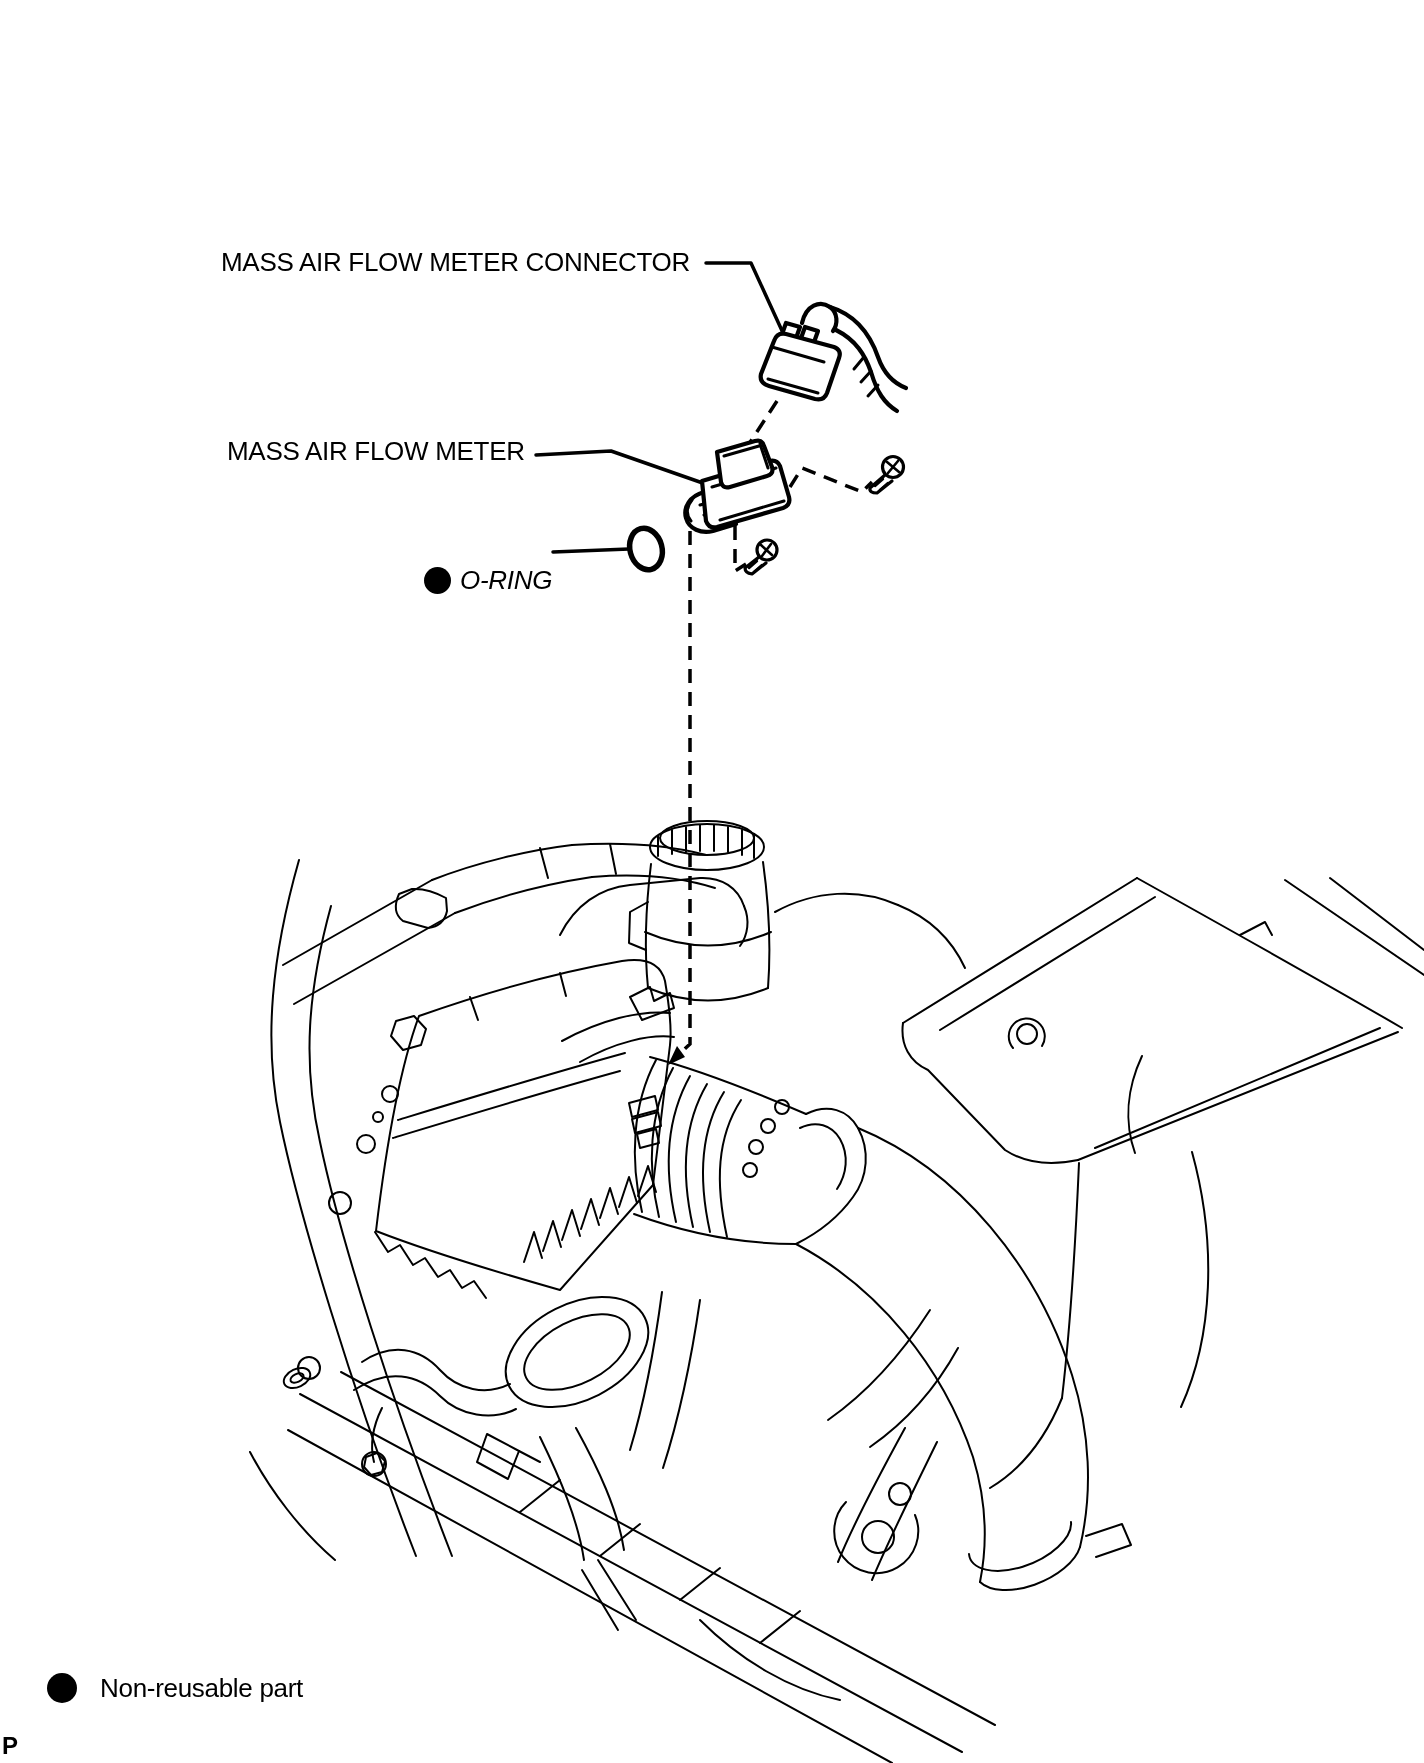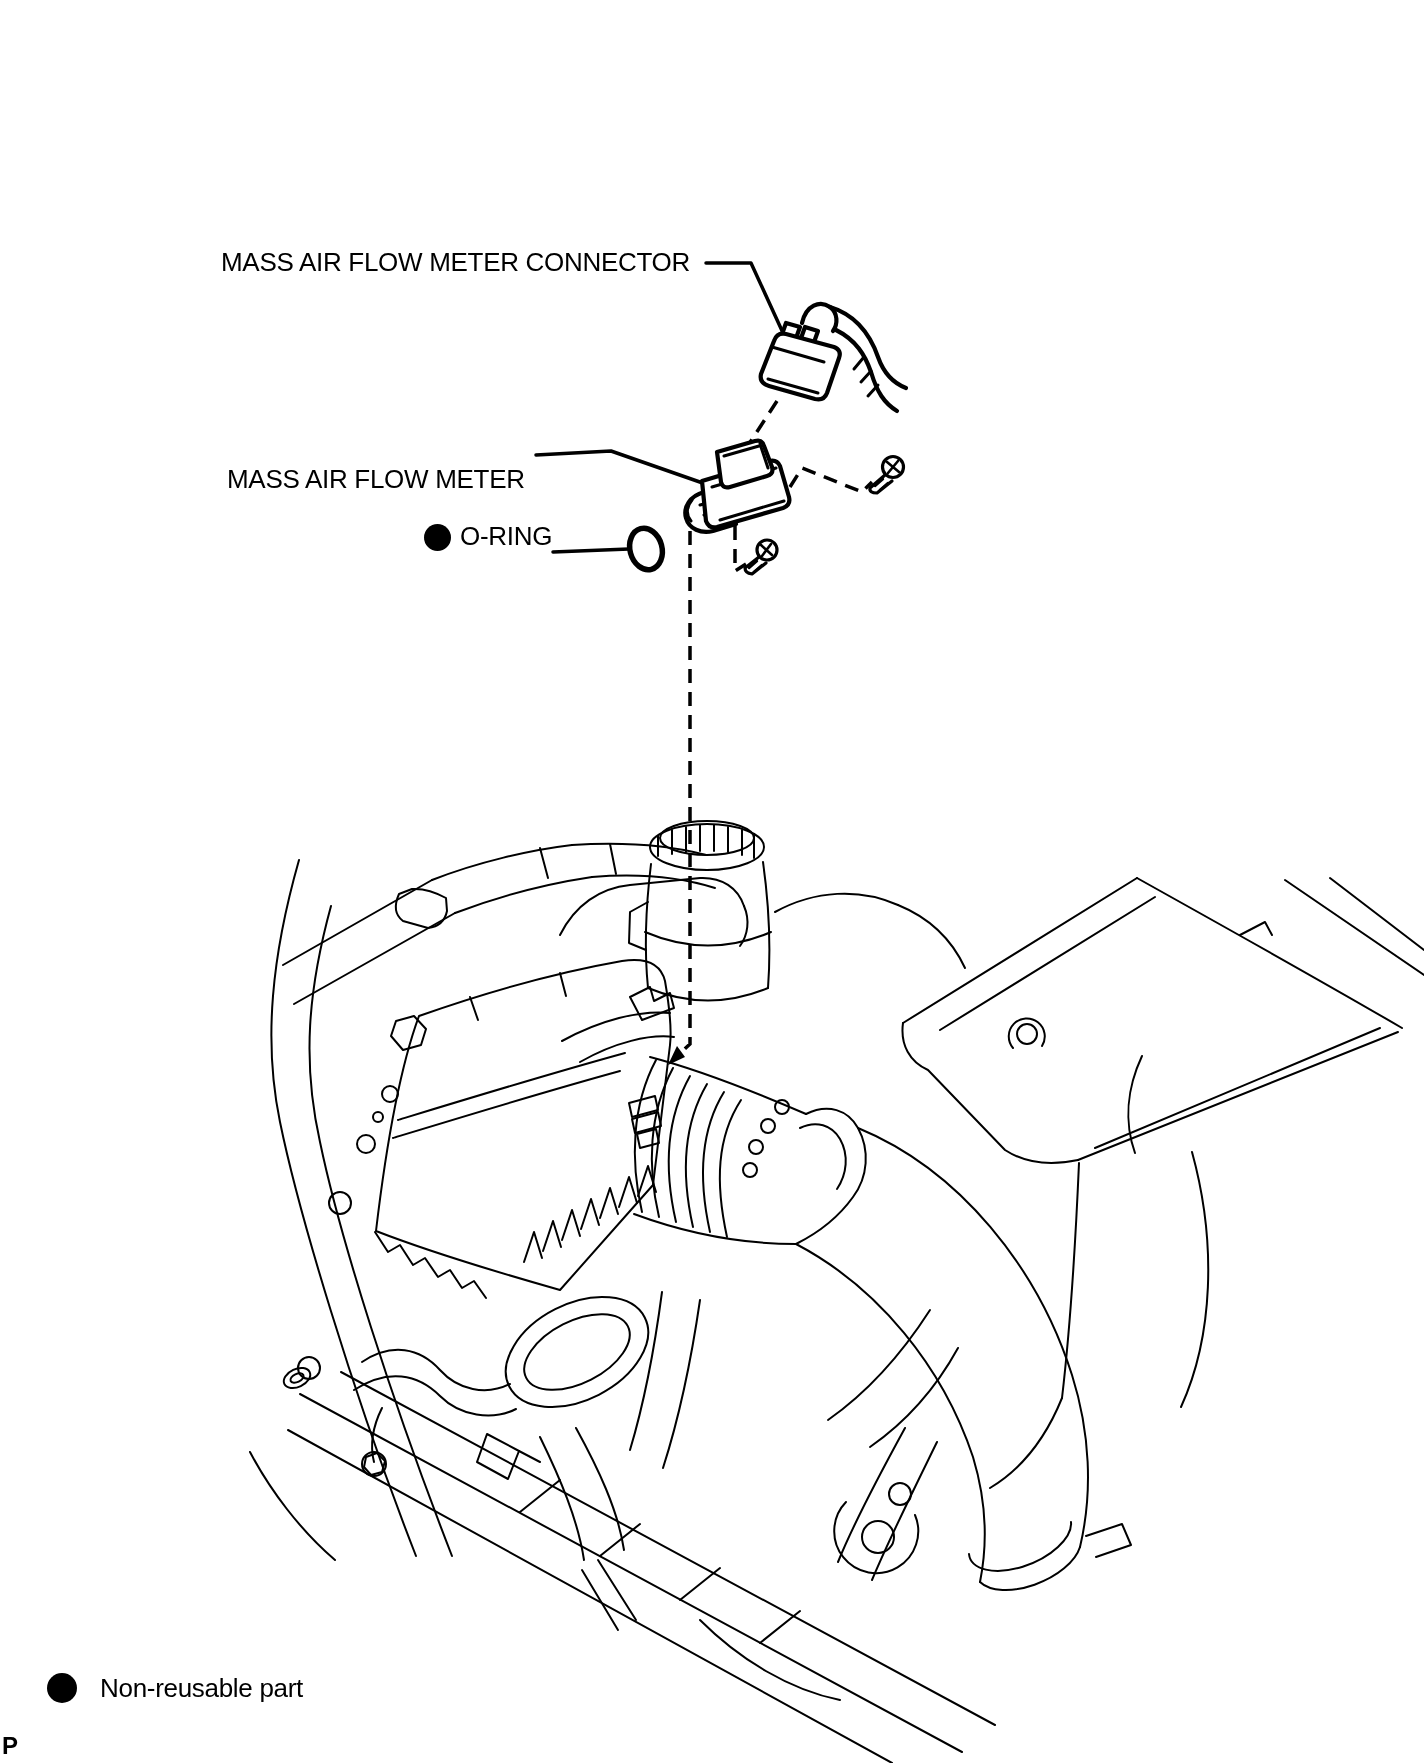--- a/index.html
+++ b/index.html
@@ -6,21 +6,21 @@
   html,body { margin:0; padding:0; background:var(--paper); }
   .canvas {
     position:relative; width:1424px; height:1763px;
     background:var(--paper); overflow:hidden;
     font-family:"Liberation Sans", sans-serif; color:var(--ink);
   }
   svg.diagram { position:absolute; left:0; top:0; color:var(--ink); }
   .label {
     position:absolute; font-size:26px; letter-spacing:-0.3px;
     line-height:30px; white-space:nowrap; color:var(--ink);
-    display:flex; align-items:flex-end; gap:9px;
+    display:flex; align-items:center; gap:9px;
   }
   .dot { display:inline-block; background:var(--ink); border-radius:50%; flex:0 0 auto; }
   .dot-sm { width:27px; height:27px; }
   .dot-lg { width:30px; height:30px; }
   .page-marker {
     position:absolute; font-size:24px; font-weight:bold; color:var(--ink);
     line-height:26px;
   }
 </style>
 </head>
@@ -223,25 +223,25 @@
         <circle cx="767" cy="550" r="10"></circle>
         <path d="M 761 545 L 772 555 M 771 544 L 762 556" stroke-width="2.6"></path>
       </g>
     </g>
   </svg>
 
   <div class="label" style="left:221px; top:247px;">
     <span>MASS AIR FLOW METER CONNECTOR</span>
   </div>
 
-  <div class="label" style="left:227px; top:464px;">
+  <div class="label" style="left:227px; top:436px;">
     <span>MASS AIR FLOW METER</span>
   </div>
 
-  <div class="label" style="left:424px; top:521px;">
+  <div class="label" style="left:424px; top:565px;font-style:italic;">
     <span class="dot dot-sm"></span>
     <span>O-RING</span>
   </div>
 
   <div class="label" style="left:47px; top:1673px;gap:23px;">
     <span class="dot dot-lg"></span>
     <span>Non-reusable part</span>
   </div>
 
   <div class="page-marker" style="left:2px; top:1733px;">P</div>

